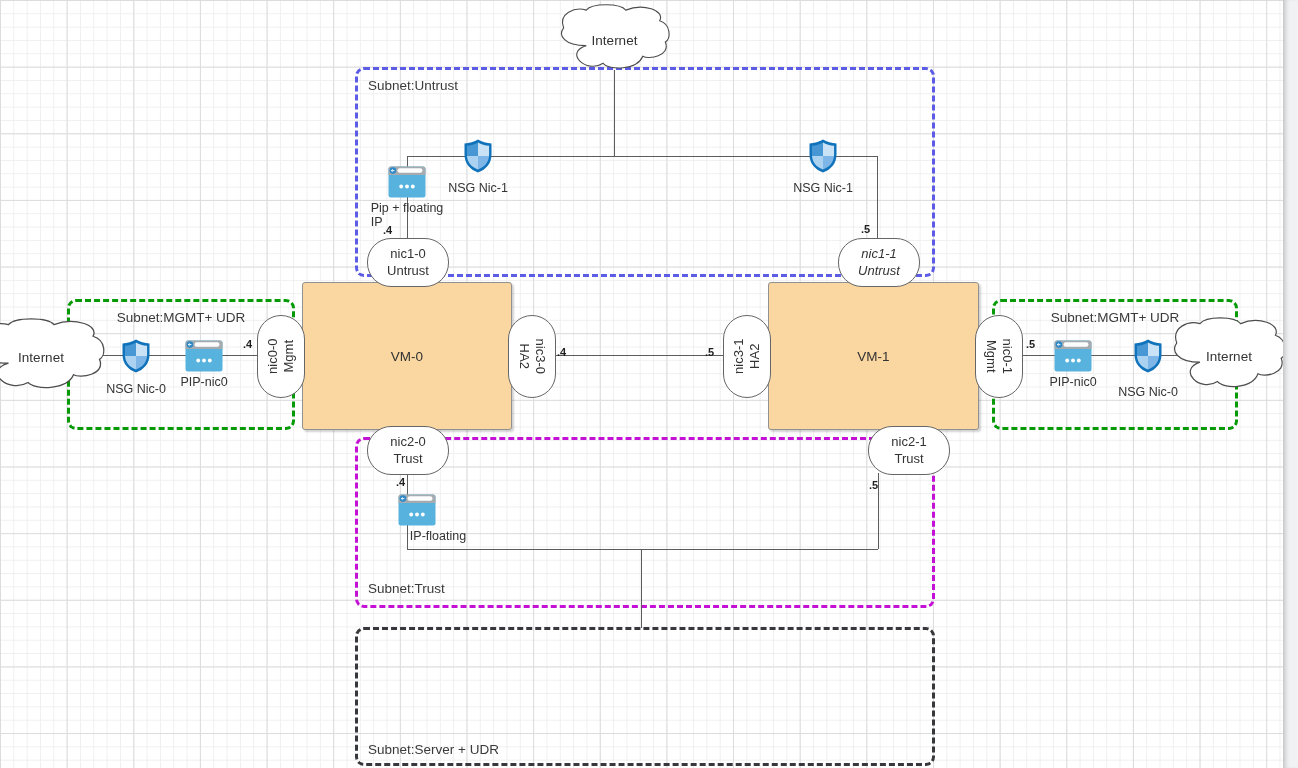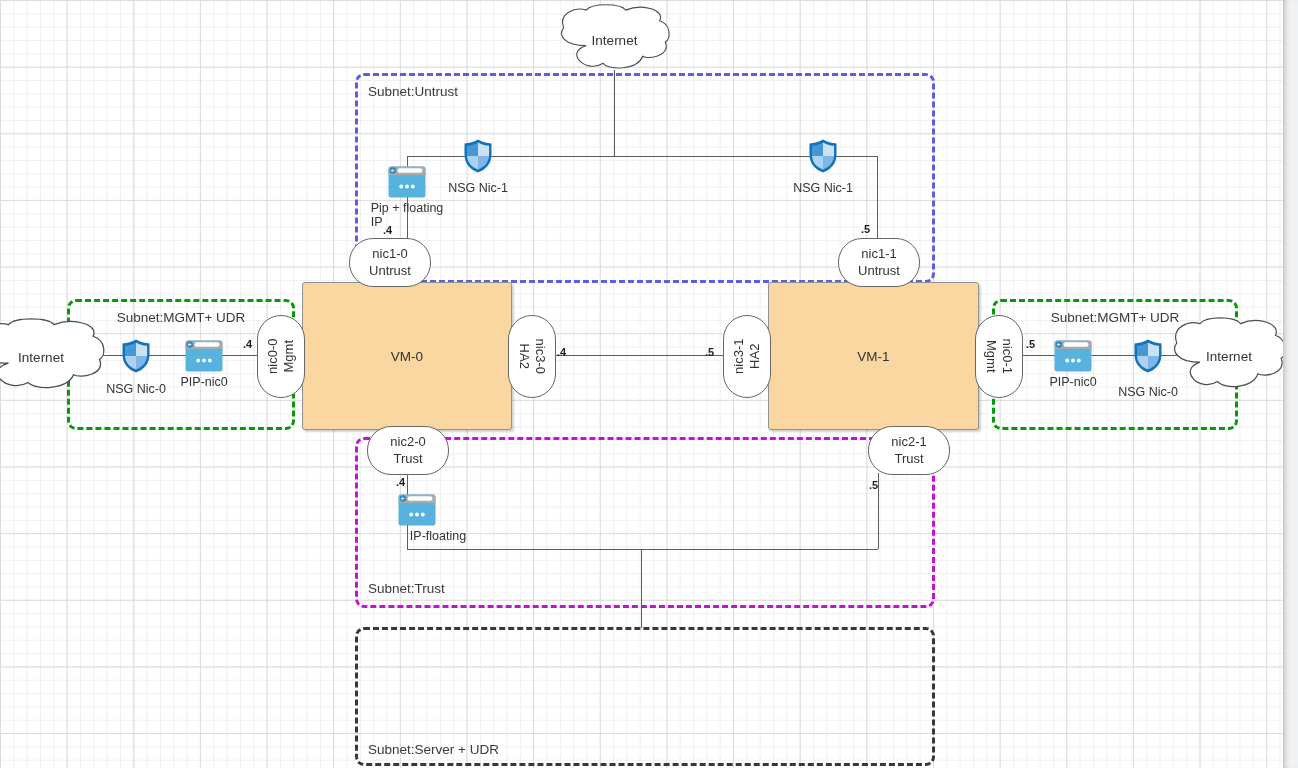--- a/index.html
+++ b/index.html
@@ -77,21 +77,21 @@
       <path d="M6.4,4.6 L3.4,4.6 M4.7,3.3 L3.3,4.6 L4.7,5.9" stroke="#ffffff" stroke-width="0.9" fill="none"></path>
       <circle cx="13.2" cy="20.5" r="1.9" fill="#ffffff"></circle>
       <circle cx="19" cy="20.5" r="1.9" fill="#ffffff"></circle>
       <circle cx="24.8" cy="20.5" r="1.9" fill="#ffffff"></circle>
     </g>
   </defs>
 </svg>
 
 <div class="canvas">
 
-  <div class="subnet sn-untrust" style="left:355px; top:73px; width:574px; height:204px;text-align:center;">
+  <div class="subnet sn-untrust" style="left:355px; top:67px; width:574px; height:204px;text-align:center;">
     <div class="subnet-label" style="left:10px; top:8px;">Subnet:Untrust</div>
   </div>
   <div class="subnet sn-mgmt" style="left:67px; top:299px; width:222px; height:125px;">
     <div class="subnet-label" style="left:50%; top:8px; transform:translateX(-50%);">Subnet:MGMT+ UDR</div>
   </div>
   <div class="subnet sn-mgmt" style="left:992px; top:299px; width:240px; height:125px;">
     <div class="subnet-label" style="left:50%; top:8px; transform:translateX(-50%);">Subnet:MGMT+ UDR</div>
   </div>
   <div class="subnet sn-trust" style="left:355px; top:437px; width:574px; height:165px;">
     <div class="subnet-label" style="left:10px; bottom:9px;">Subnet:Trust</div>
@@ -132,25 +132,25 @@
   </div>
 
   <div class="vmbox" style="left:302px; top:282px; width:208px; height:146px;text-align:center;">
     <span>VM-0</span>
   </div>
   <div class="vmbox" style="left:768px; top:282px; width:209px; height:146px;">
     <span>VM-1</span>
   </div>
 
 
-  <div class="stadium" style="left:349px; top:238px; width:80px; height:47px;justify-content:center;">
+  <div class="stadium" style="left:367px; top:238px; width:80px; height:47px;justify-content:center;">
     <span class="lbl">nic1-0
 Untrust</span>
   </div>
-  <div class="stadium" style="left:838px; top:238px; width:80px; height:47px;">
+  <div class="stadium" style="left:838px; top:238px; width:80px; height:47px;font-style:italic;">
     <span class="lbl">nic1-1
 Untrust</span>
   </div>
   <div class="stadium" style="left:367px; top:426px; width:80px; height:47px;">
     <span class="lbl">nic2-0
 Trust</span>
   </div>
   <div class="stadium" style="left:868px; top:426px; width:80px; height:47px;justify-content:center;">
     <span class="lbl">nic2-1
 Trust</span>

